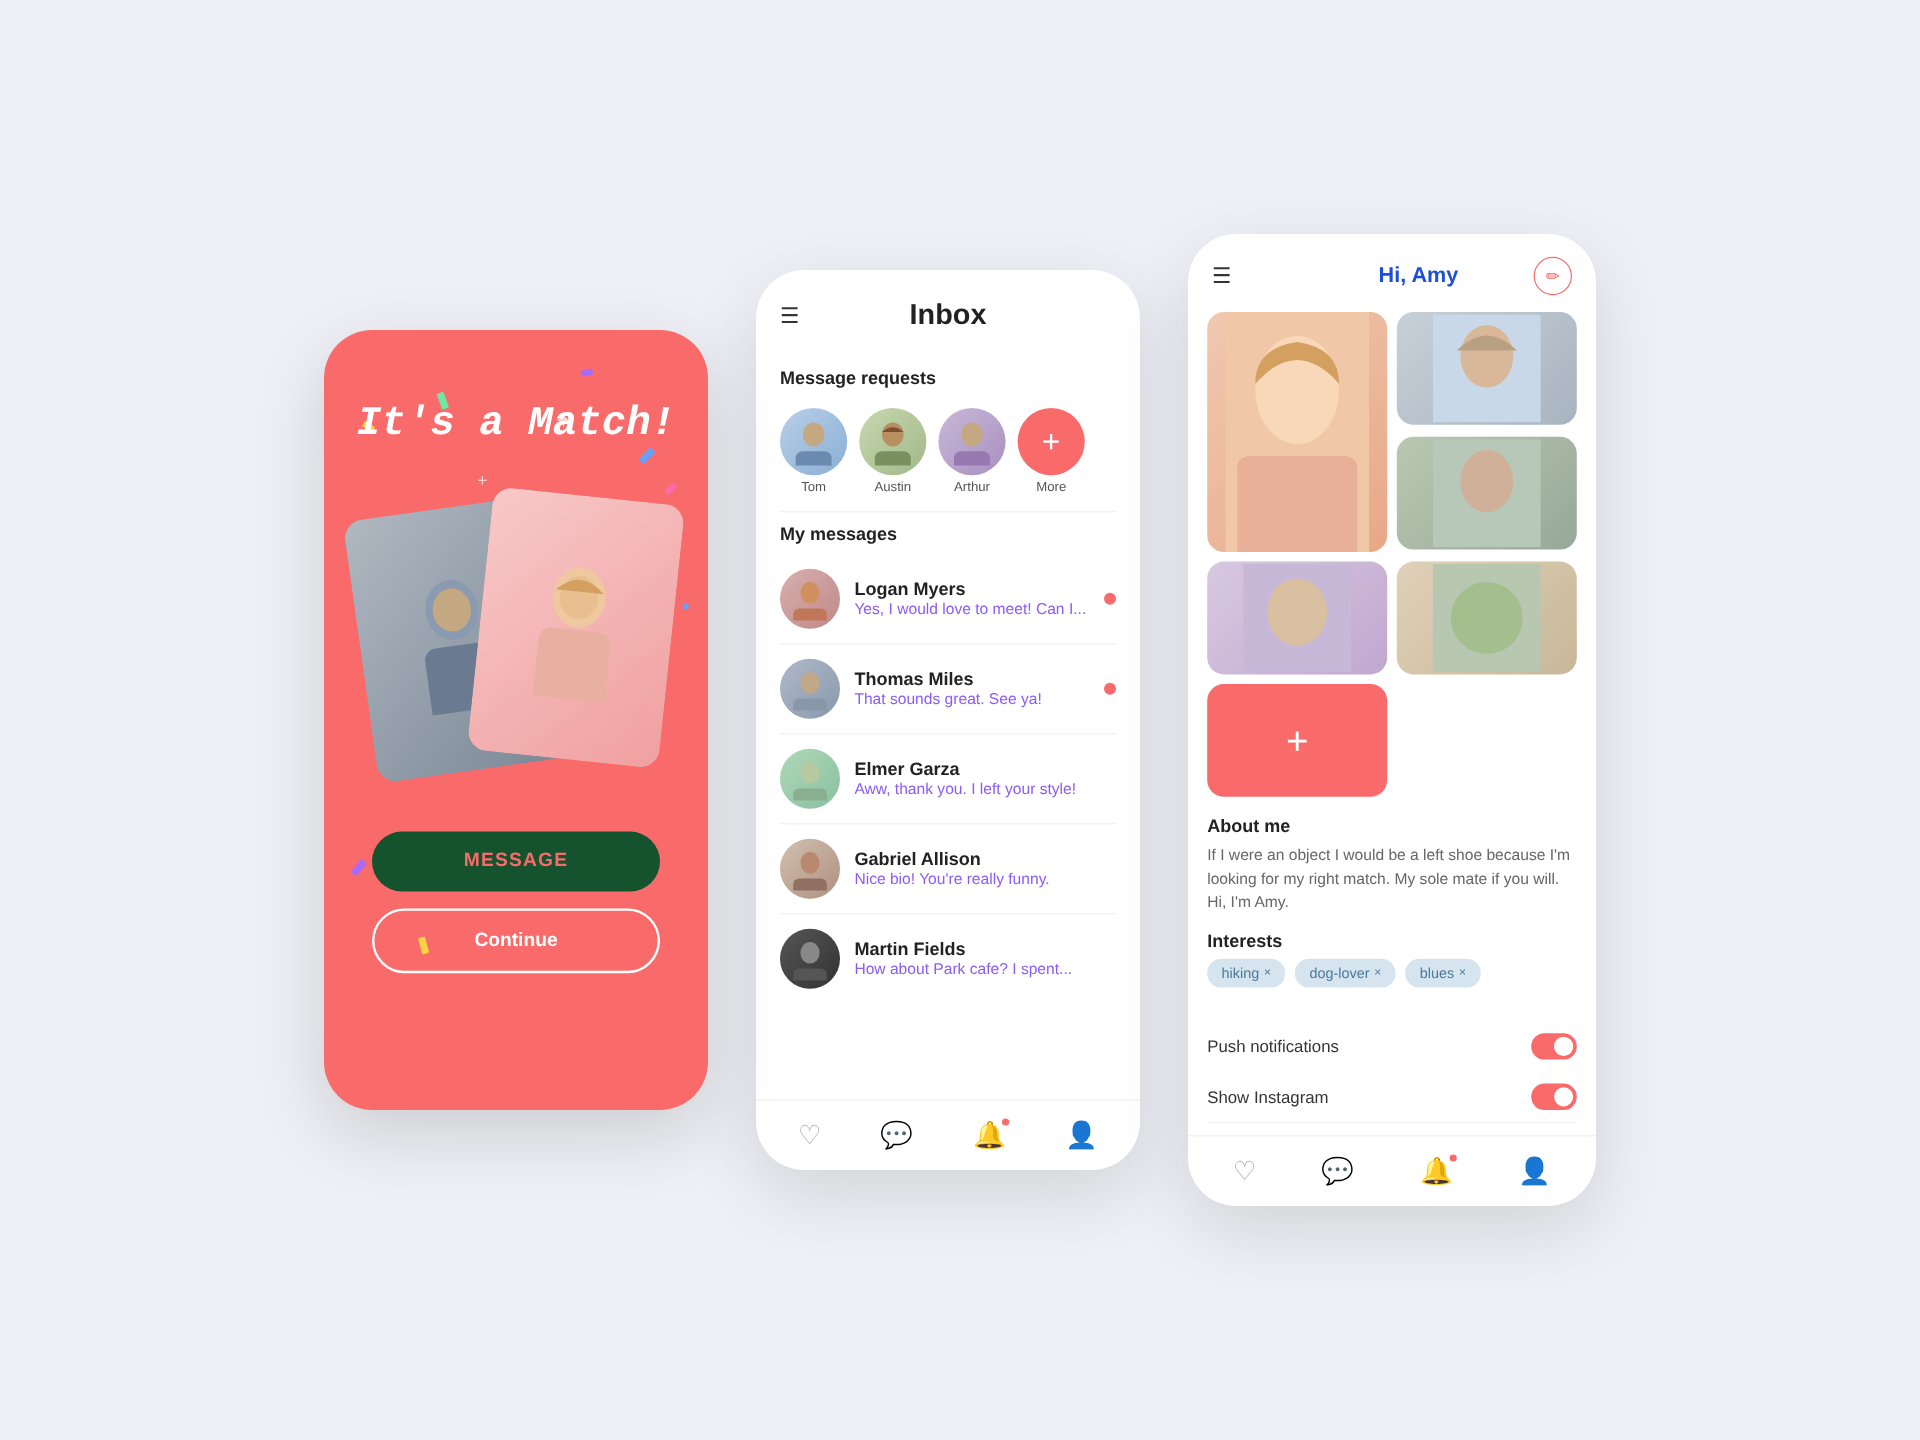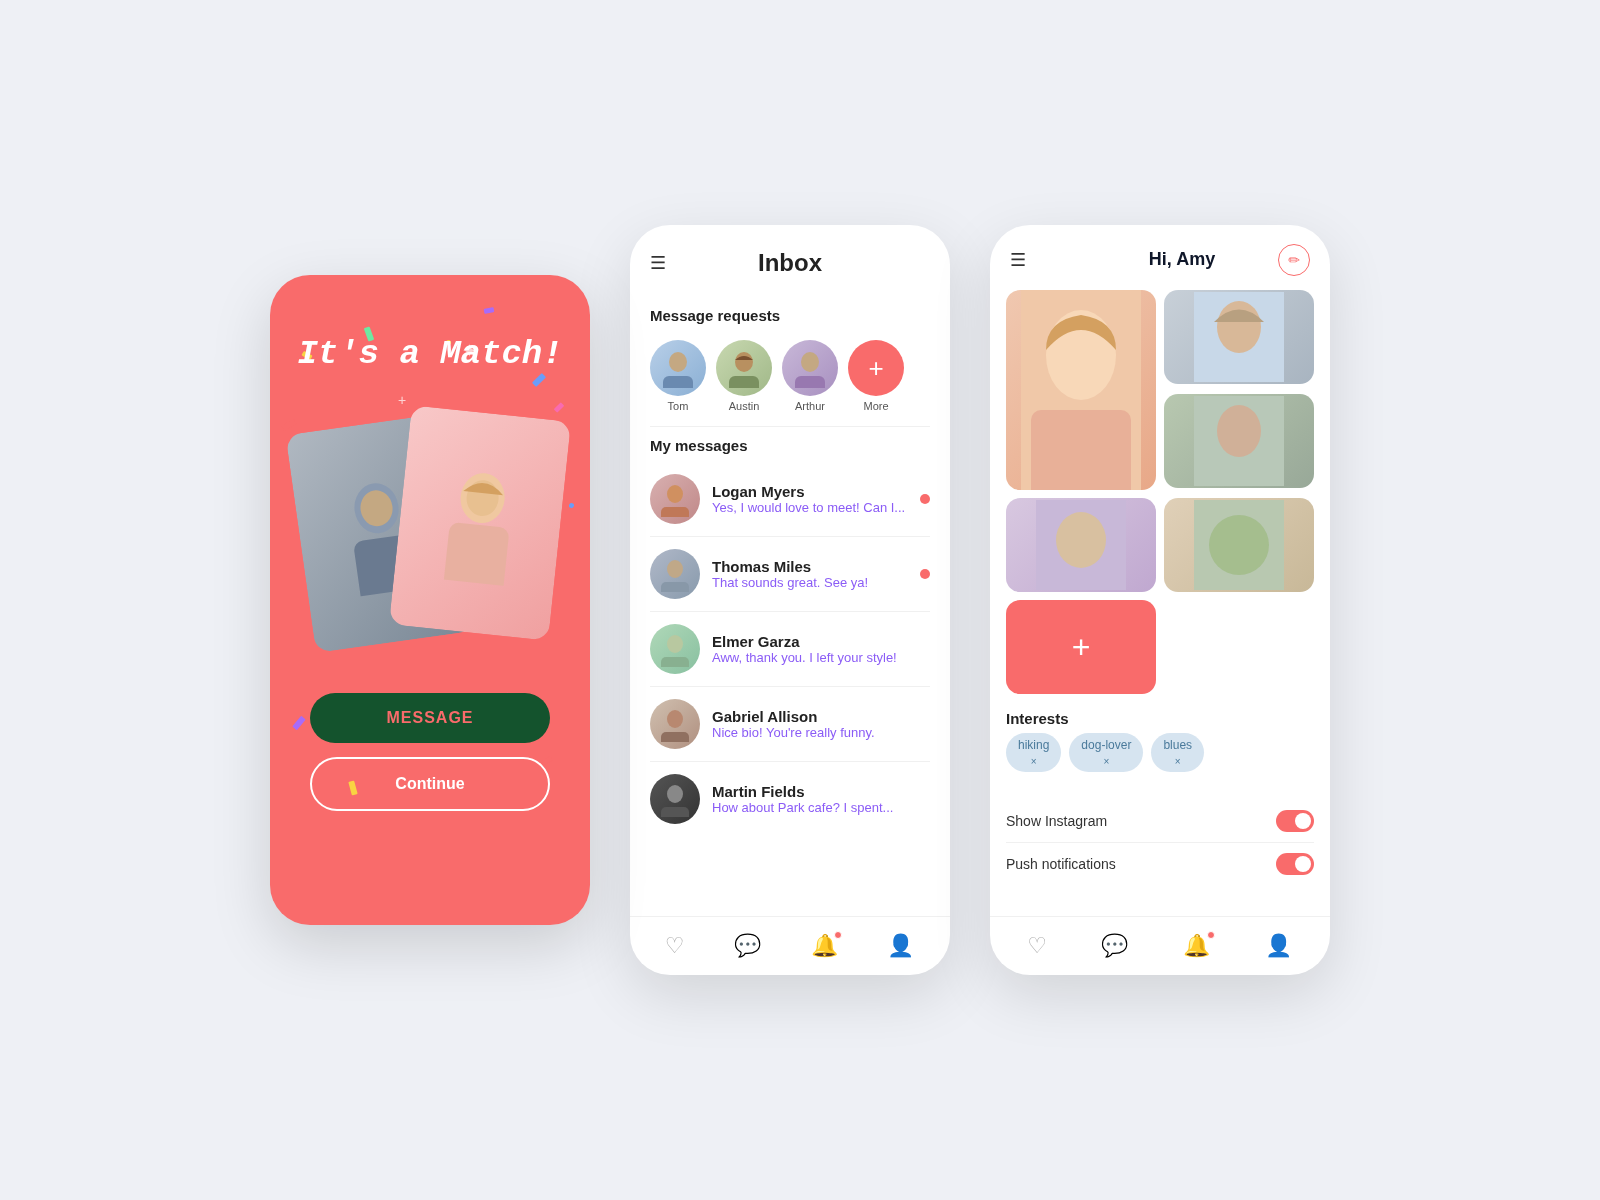--- a/index.html
+++ b/index.html
@@ -284,21 +284,21 @@
       display: flex;
       align-items: center;
       justify-content: center;
       color: #f96b6b;
       font-size: 14px;
       cursor: pointer;
     }
     .profile-title {
       font-size: 18px;
       font-weight: 600;
-      color: #0f172a;
+      color: #1d4ed8;
       margin-left: 44px;
     }
     .profile-body {
       flex: 1;
       padding: 10px 16px;
       overflow-y: auto;
     }
     .photo-grid {
       display: grid;
       grid-template-columns: 1fr 1fr;
@@ -331,21 +331,20 @@
     .tags-row { display: flex; gap: 8px; flex-wrap: wrap; }
     .tag {
       background: #d6e4f0;
       color: #4a7a9b;
       border-radius: 20px;
       padding: 5px 12px;
       font-size: 12px;
       display: flex;
       align-items: center;
       gap: 4px;
-      flex-direction: column;
     }
     .tag-close { color: #4a7a9b; font-size: 10px; cursor: pointer; }
     .settings-row {
       display: flex;
       align-items: center;
       justify-content: space-between;
       padding: 10px 0;
       border-bottom: 1px solid #f0f0f0;
     }
     .settings-label { font-size: 14px; color: #333; }
@@ -627,45 +626,49 @@
         <div class="grid-photo small pf5">
           <svg width="90" height="90" viewBox="0 0 90 90">
             <rect width="90" height="90" fill="#b8c8b0"></rect>
             <circle cx="45" cy="45" r="30" fill="#98b878" opacity="0.6"></circle>
           </svg>
         </div>
 
         <div class="grid-photo add-btn small">+</div>
       </div>
 
+      <div class="about-section">
+        <div class="section-title">About me</div>
+        <div class="about-text">If I were an object I would be a left shoe because I'm looking for my right match. My sole mate if you will. Hi, I'm Amy.</div>
+      </div>
 
       <div class="interests-section">
         <div class="section-title">Interests</div>
         <div class="tags-row">
           <div class="tag">
             <span>hiking</span>
             <span class="tag-close">×</span>
           </div>
           <div class="tag">
             <span>dog-lover</span>
             <span class="tag-close">×</span>
           </div>
           <div class="tag">
             <span>blues</span>
             <span class="tag-close">×</span>
           </div>
         </div>
       </div>
 
+      <div class="settings-row" style="border-bottom:none;">
+        <span class="settings-label">Push notifications</span>
+        <div class="toggle"></div>
+      </div>
       <div class="settings-row">
         <span class="settings-label">Show Instagram</span>
-        <div class="toggle"></div>
-      </div>
-      <div class="settings-row" style="border-bottom:none;">
-        <span class="settings-label">Push notifications</span>
         <div class="toggle"></div>
       </div>
     </div>
 
     <div class="profile-nav">
       <span class="nav-icon">♡</span>
       <span class="nav-icon">💬</span>
       <span class="nav-icon" style="position:relative;">
         🔔
         <span class="nav-dot"></span>

